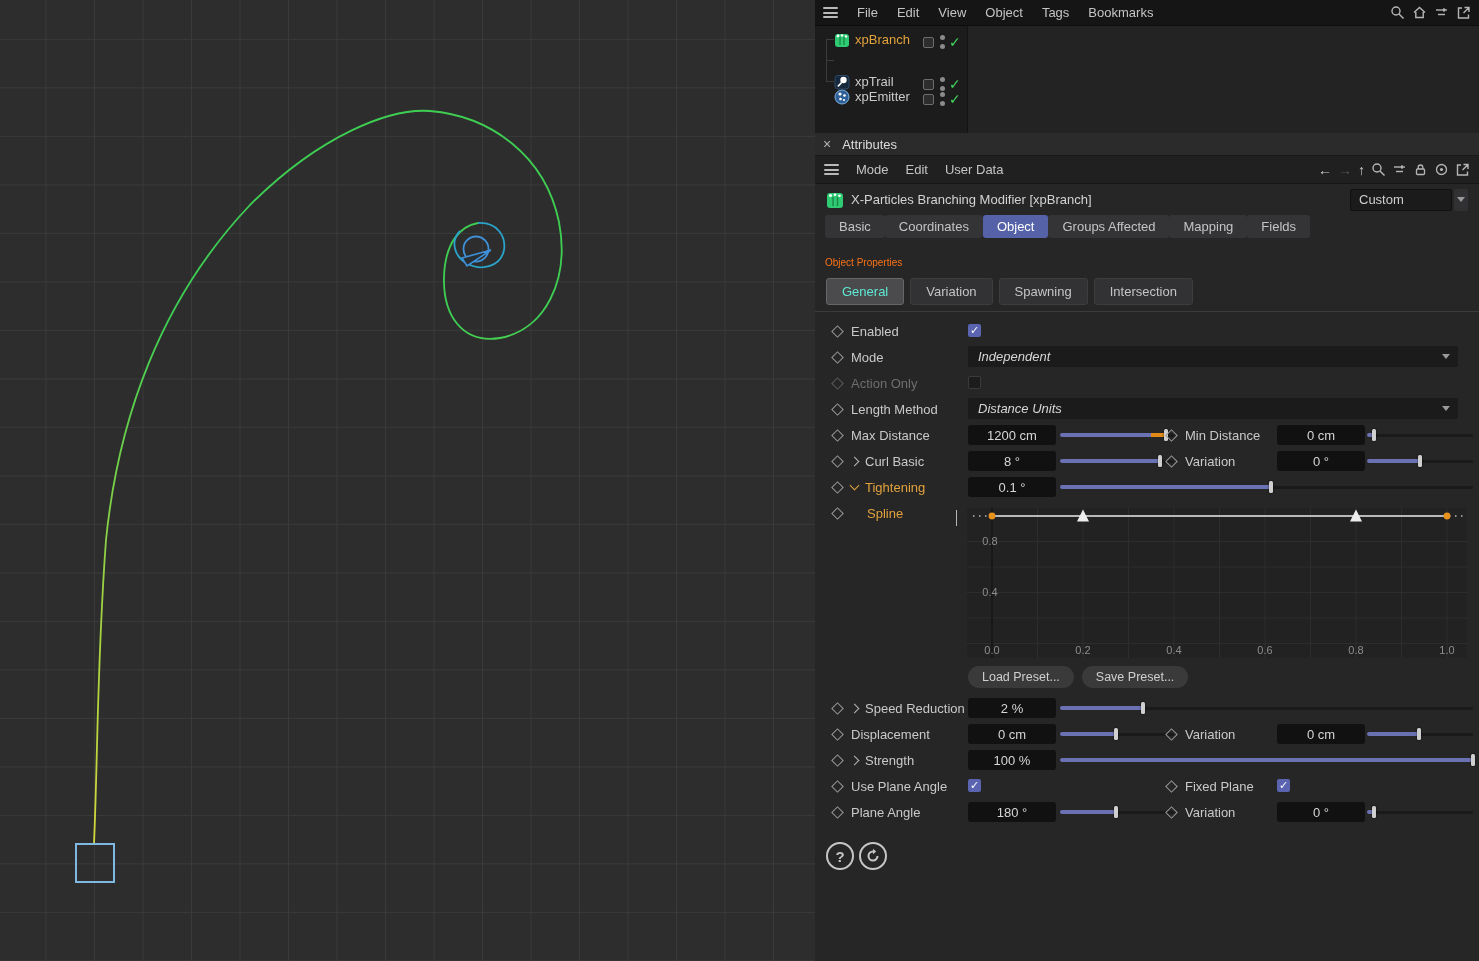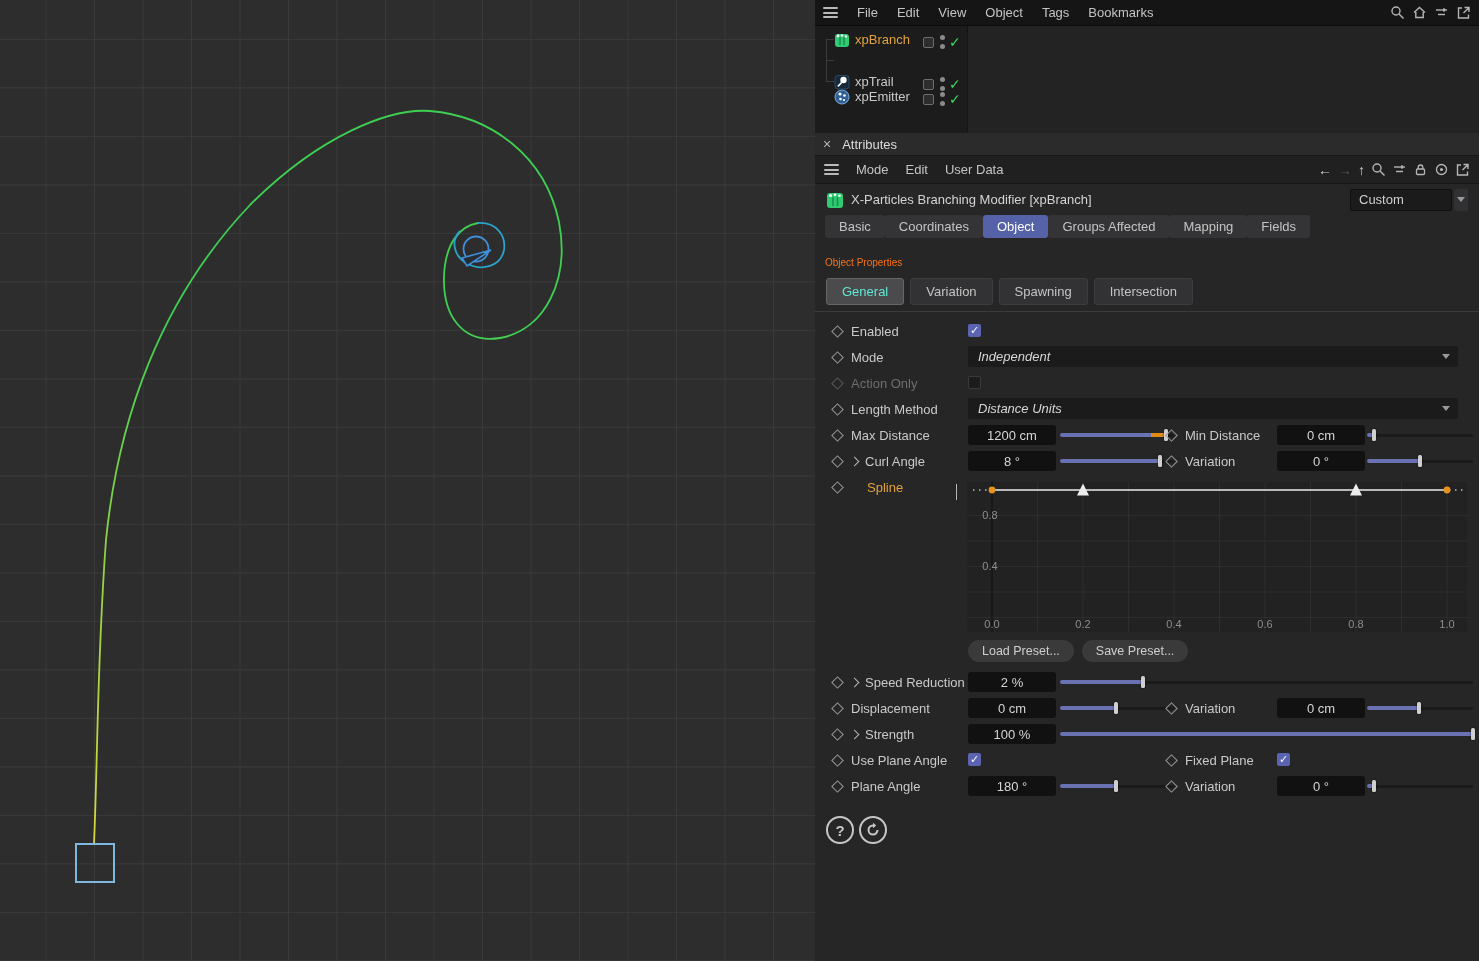--- a/index.html
+++ b/index.html
@@ -404,40 +404,53 @@
             <span class="fill" style="width: 7%;"></span>
             <span class="handle" style="left: calc(7% - 2px);"></span>
           </span>
       </div>
 
 
       <div class="row">
         <span class="lead">
             <span class="diamond"></span>
           <span class="chev r"></span>
-          <span class="plabel">Curl Angle</span>
+          <span class="plabel">Curl Basic</span>
           </span>
         <span class="numbox f1">8 °</span>
         <span class="slider s1two">
             <span class="track"></span>
             <span class="fill" style="width: 88%;"></span>
             <span class="handle" style="left: calc(88% - 2px);"></span>
           </span>
         <span class="lead2">
             <span class="diamond"></span>
           <span class="plabel">Variation</span>
           </span>
         <span class="numbox f2">0 °</span>
         <span class="slider s2">
             <span class="track"></span>
             <span class="fill" style="width: 50%;"></span>
             <span class="handle" style="left: calc(50% - 2px);"></span>
           </span>
       </div>
 
+      <div class="row">
+        <span class="lead">
+            <span class="diamond"></span>
+          <span class="chev d orange"></span>
+          <span class="plabel orange">Tightening</span>
+          </span>
+        <span class="numbox f1">0.1 °</span>
+        <span class="slider s1full">
+            <span class="track"></span>
+            <span class="fill" style="width: 51%;"></span>
+            <span class="handle" style="left: calc(51% - 2px);"></span>
+          </span>
+      </div>
 
       <div class="splineblock">
         <span class="lead">
             <span class="diamond"></span>
           <span class="plabel orange" style="margin-left:16px;">Spline</span>
           </span>
         <span class="chevspot"><span class="chev r"></span></span>
         <svg id="spline-svg" width="500" height="150">
           <rect x="0" y="0" width="500" height="150" fill="#222223"></rect>
           <g stroke="#2d2d2e" stroke-width="1">

